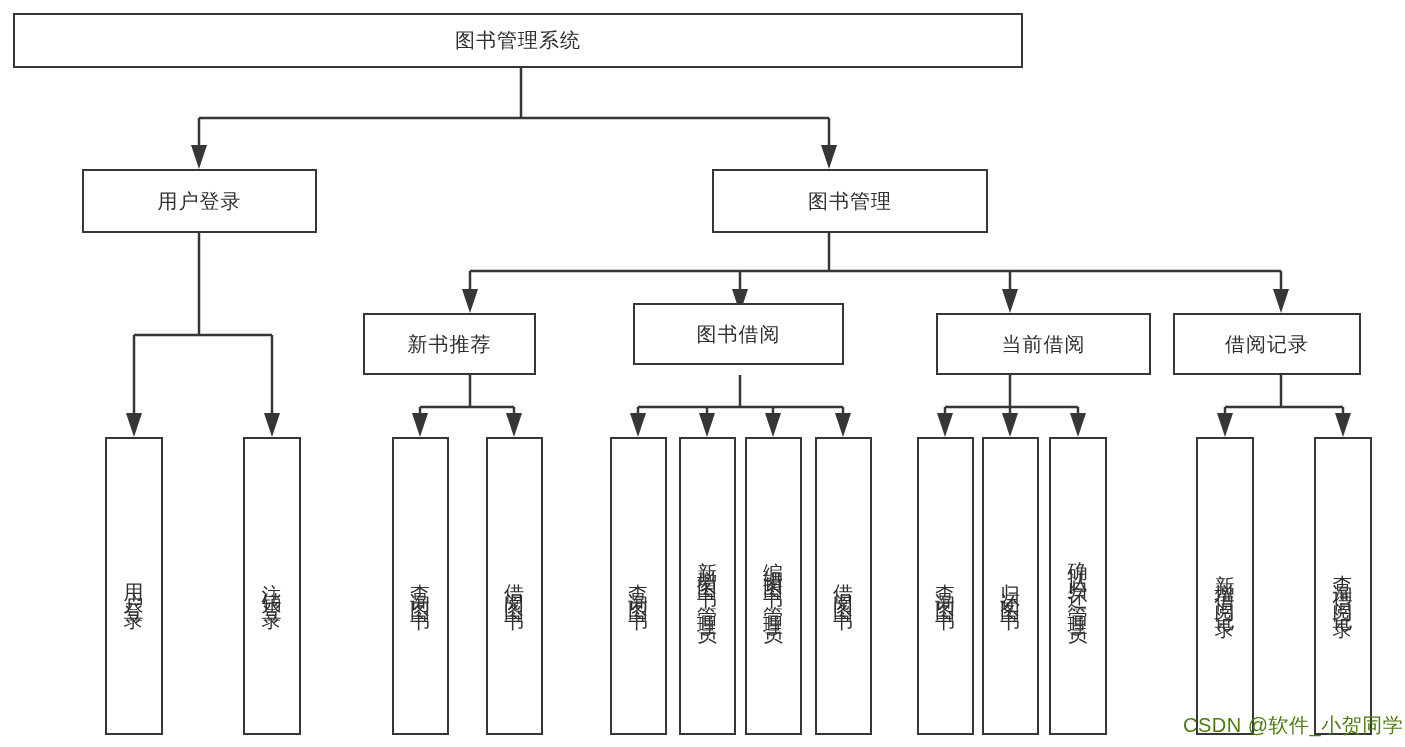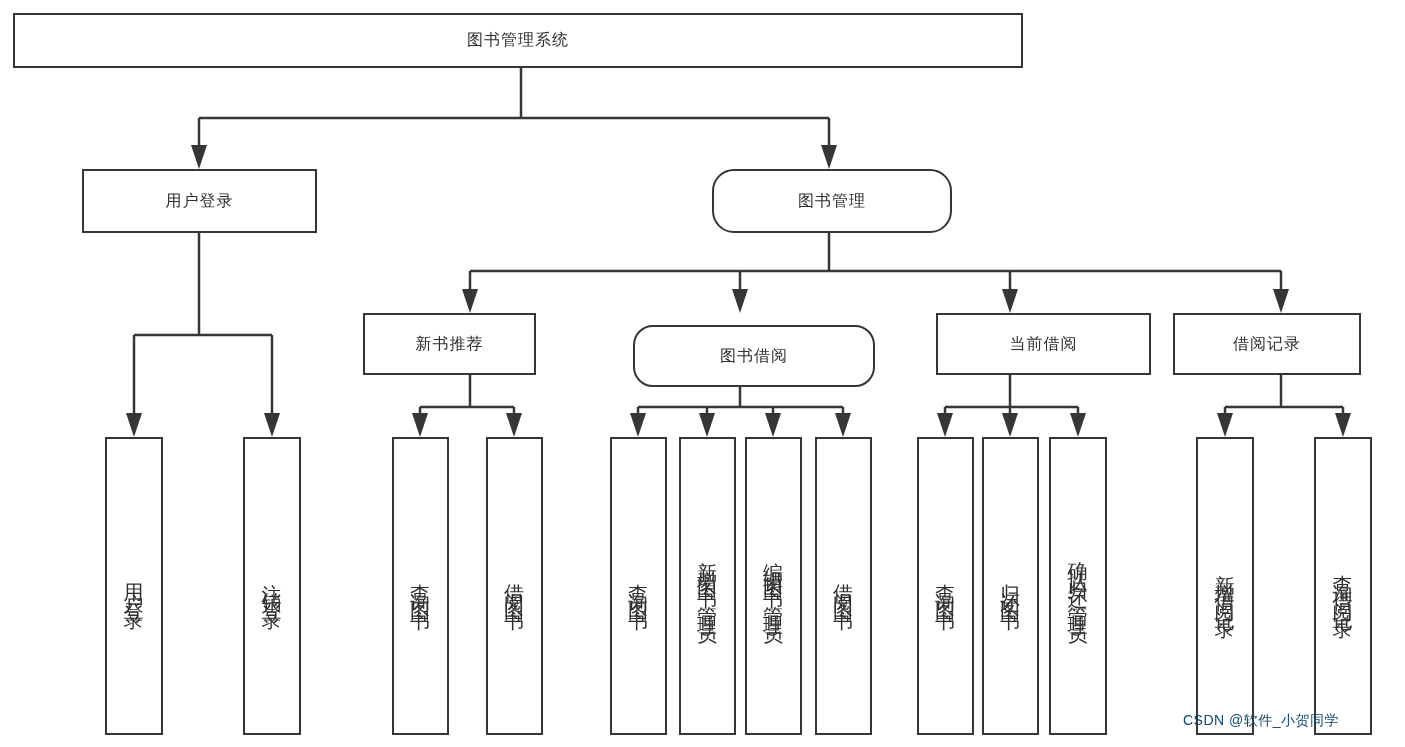--- a/index.html
+++ b/index.html
@@ -30,39 +30,39 @@
     background: #ffffff;
     border: 2.5px solid #363636;
     color: #2e2e2e;
     display: flex;
     align-items: center;
     justify-content: center;
     text-align: center;
     z-index: 2;
   }
   .hbox {
-    font-size: 16px;
+    font-size: 20px;
     letter-spacing: 1px;
     white-space: nowrap;
   }
   .vbox span {
     writing-mode: vertical-rl;
     text-orientation: mixed;
     font-size: 20px;
     letter-spacing: 9px;
     line-height: 1;
     white-space: nowrap;
   }
   .watermark {
     position: absolute;
     left: 1183px;
     top: 712px;
     width: 212px;
-    font-size: 14px;
-    color: #0c4a6e;
+    font-size: 20px;
+    color: #4d7c0f;
     white-space: nowrap;
     z-index: 5;
     letter-spacing: 0.5px;
   }
   .stroke {
     stroke: #363636;
     stroke-width: 2.5;
     fill: none;
   }
   .head {
@@ -147,24 +147,24 @@
       <path class="stroke" d="M1225,407 L1225,414"></path>
       <polygon class="head" points="1217,413 1233,413 1225,437"></polygon>
       <path class="stroke" d="M1343,407 L1343,414"></path>
       <polygon class="head" points="1335,413 1351,413 1343,437"></polygon>
     </g>
   </svg>
 
   <div class="box hbox" style="left:13px; top:13px; width:1010px; height:55px;">图书管理系统</div>
 
   <div class="box hbox" style="left:82px; top:169px; width:235px; height:64px;">用户登录</div>
-  <div class="box hbox" style="left:712px; top:169px; width:240px; height:64px;border-radius:22px;">图书管理</div>
+  <div class="box hbox" style="left:712px; top:169px; width:276px; height:64px;">图书管理</div>
 
   <div class="box hbox" style="left:363px; top:313px; width:173px; height:62px;">新书推荐</div>
-  <div class="box hbox" style="left:633px; top:325px; width:242px; height:62px;border-radius:20px;">图书借阅</div>
+  <div class="box hbox" style="left:633px; top:303px; width:211px; height:62px;">图书借阅</div>
   <div class="box hbox" style="left:936px; top:313px; width:215px; height:62px;">当前借阅</div>
   <div class="box hbox" style="left:1173px; top:313px; width:188px; height:62px;">借阅记录</div>
 
   <div class="box vbox" style="left:105px; top:437px; width:58px; height:298px;">
     <span>用户登录</span>
   </div>
   <div class="box vbox" style="left:243px; top:437px; width:58px; height:298px;">
     <span>注销登录</span>
   </div>
 

